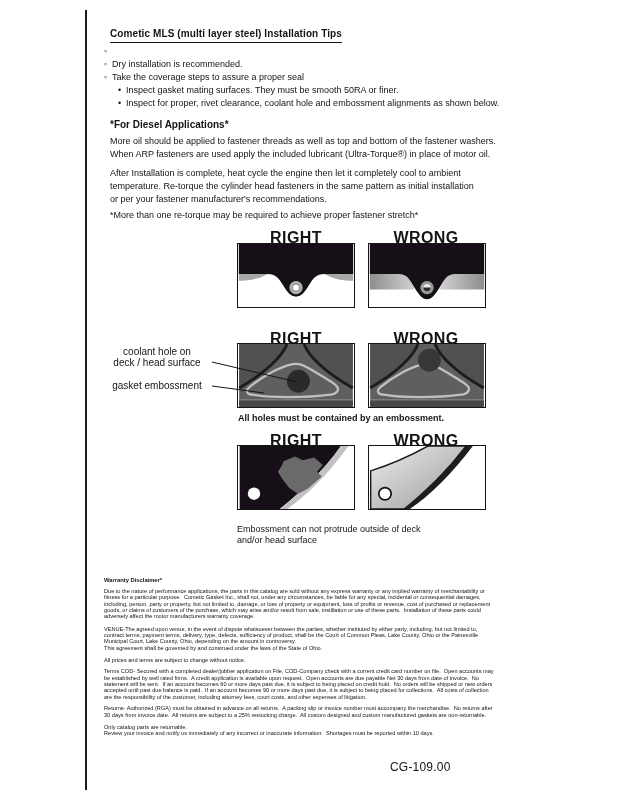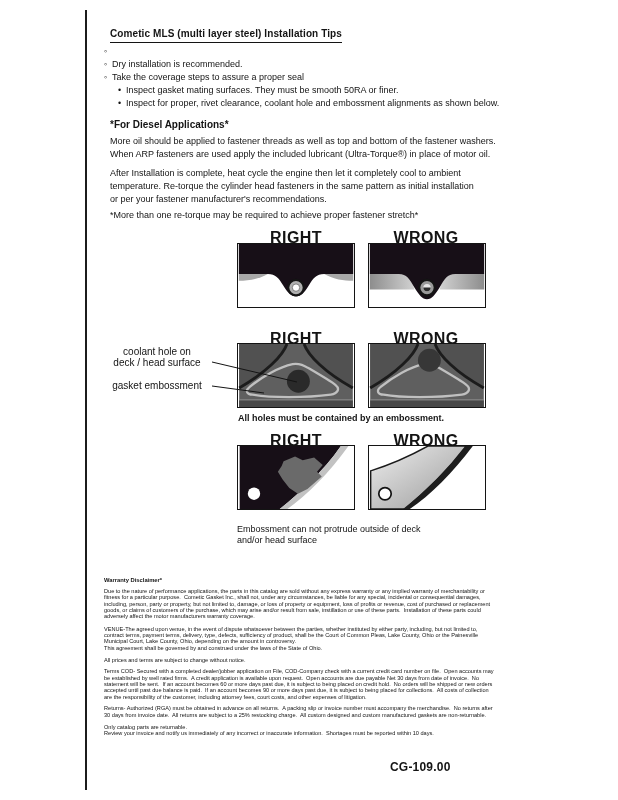--- a/index.html
+++ b/index.html
@@ -191,15 +191,15 @@
 be established by well rated firms.  A credit application is available upon request.  Open accounts are due payable Net 30 days from date of invoice.  No
 statement will be sent.  If an account becomes 60 or more days past due, it is subject to being placed on credit hold.  No orders will be shipped or new orders
 accepted until past due balance is paid.  If an account becomes 90 or more days past due, it is subject to being placed for collections.  All costs of collection
 are the responsibility of the customer, including attorney fees, court costs, and other expenses of litigation.</div>
     <div class="fp mb6">Returns- Authorized (RGA) must be obtained in advance on all returns.  A packing slip or invoice number must accompany the merchandise.  No returns after
 30 days from invoice date.  All returns are subject to a 25% restocking charge.  All custom designed and custom manufactured gaskets are non-returnable.</div>
     <div class="fp">Only catalog parts are returnable.
 Review your invoice and notify us immediately of any incorrect or inaccurate information.  Shortages must be reported within 10 days.</div>
   </div>
 
-  <div class="abs doccode" style="left:390px; top:760px;font-weight:bold;">CG-109.00</div>
+  <div class="abs doccode" style="left:390px; top:760px;">CG-109.00</div>
 
 </div>
 
 </body></html>

